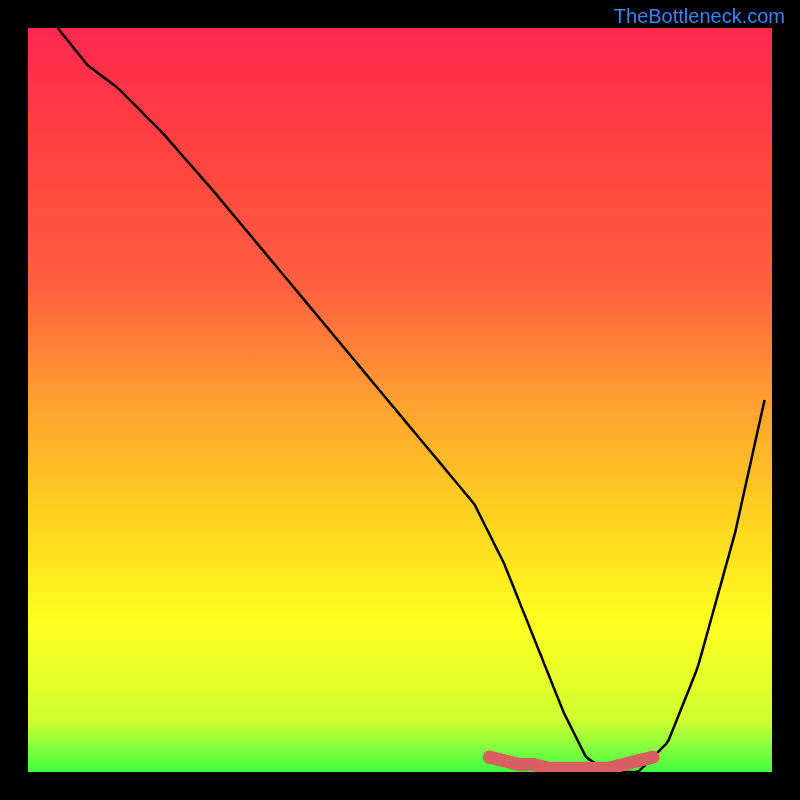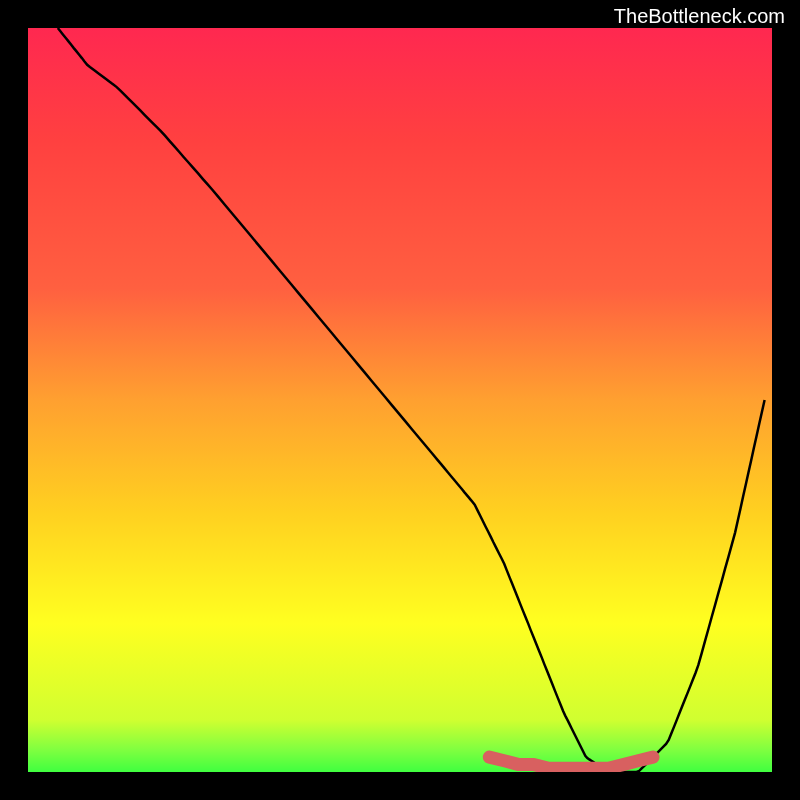--- a/index.html
+++ b/index.html
@@ -14,21 +14,21 @@
   .container {
     position: relative;
     width: 800px;
     height: 800px;
     background: #000;
   }
   .watermark {
     position: absolute;
     top: 5px;
     right: 15px;
-    color: #ffffff;
+    color: #3b82f6;
     font-size: 20px;
     font-weight: normal;
     z-index: 10;
   }
   .plot-area {
     position: absolute;
     left: 28px;
     top: 28px;
     width: 744px;
     height: 744px;

